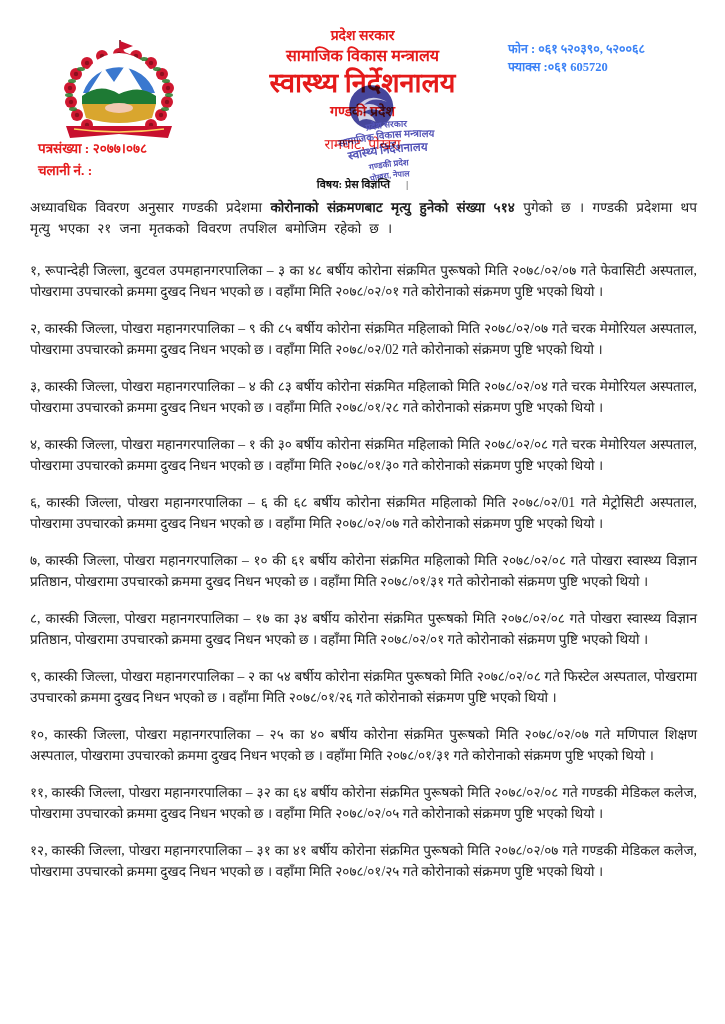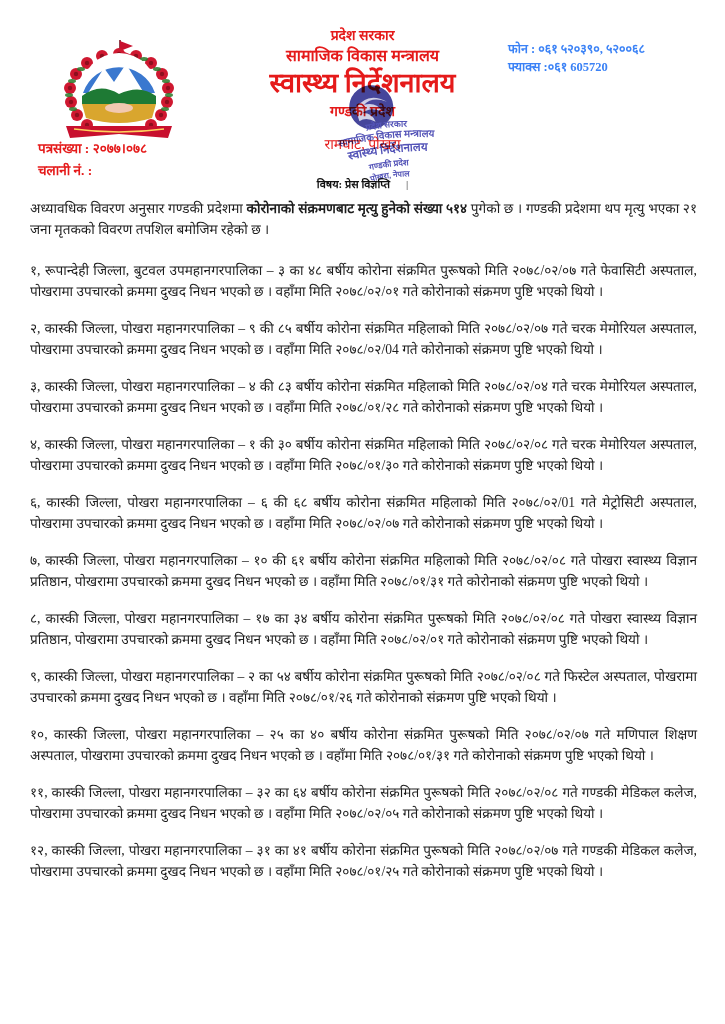--- a/index.html
+++ b/index.html
@@ -15,21 +15,21 @@
   .ch-directorate{font-size:27px;font-weight:bold;margin-top:3px;}
   .ch-province{font-size:14px;font-weight:bold;margin-top:4px;}
   .ch-address{font-size:14px;font-weight:normal;margin-top:17px;}
   .contact{position:absolute;left:508px;top:40px;color:#3b82f6;font-size:12.5px;font-weight:bold;line-height:1.45;white-space:nowrap;}
   .refs{position:absolute;left:38px;top:118px;color:#e51a1a;font-size:13.5px;font-weight:bold;line-height:1.65;white-space:nowrap;margin-top:20px;}
   .stamp{position:absolute;left:286px;top:84px;width:200px;height:108px;mix-blend-mode:multiply;}
   .subject-row{position:absolute;left:0;top:176px;width:100%;text-align:center;font-size:11px;font-weight:bold;color:#111;}
   .subject-bar{font-weight:normal;margin-left:16px;color:#333;}
   .body-text{position:absolute;left:30px;top:198px;width:667px;font-size:13.6px;line-height:21px;text-align:justify;}
   .body-text p{margin:0 0 16px 0;}
-  .body-text p.intro{margin-bottom:20px;}
+  .body-text p.intro{margin-bottom:20px;font-family:Liberation Mono, monospace;}
   .intro b{font-weight:bold;}
   .stamp text{font-family:"Liberation Serif","DejaVu Serif",serif;font-weight:bold;}
 </style>
 </head>
 <body>
 
 <div class="emblem">
   <svg width="142" height="108" viewBox="0 0 142 108" aria-hidden="true">
 
     <line x1="72" y1="2" x2="72" y2="22" stroke="#7a1020" stroke-width="1.6"></line>
@@ -138,21 +138,21 @@
   </svg>
 </div>
 
 <div class="subject-row">
   <span>विषय: प्रेस विज्ञप्ति</span><span class="subject-bar">|</span>
 </div>
 
 <div class="body-text">
   <p class="intro"><span>अध्यावधिक विवरण अनुसार गण्डकी प्रदेशमा </span><b>कोरोनाको संक्रमणबाट मृत्यु हुनेको संख्या ५१४</b><span> पुगेको छ । गण्डकी प्रदेशमा थप मृत्यु भएका २१ जना मृतकको विवरण तपशिल बमोजिम रहेको छ ।</span></p>
   <p>१, रूपान्देही जिल्ला, बुटवल उपमहानगरपालिका – ३ का ४८ बर्षीय कोरोना संक्रमित पुरूषको मिति २०७८/०२/०७ गते फेवासिटी अस्पताल, पोखरामा उपचारको क्रममा दुखद निधन भएको छ । वहाँमा मिति २०७८/०२/०१ गते कोरोनाको संक्रमण पुष्टि भएको थियो ।</p>
-  <p>२, कास्की जिल्ला, पोखरा महानगरपालिका – ९ की ८५ बर्षीय कोरोना संक्रमित महिलाको मिति २०७८/०२/०७ गते चरक मेमोरियल अस्पताल, पोखरामा उपचारको क्रममा दुखद निधन भएको छ । वहाँमा मिति २०७८/०२/04 गते कोरोनाको संक्रमण पुष्टि भएको थियो ।</p>
+  <p>२, कास्की जिल्ला, पोखरा महानगरपालिका – ९ की ८५ बर्षीय कोरोना संक्रमित महिलाको मिति २०७८/०२/०७ गते चरक मेमोरियल अस्पताल, पोखरामा उपचारको क्रममा दुखद निधन भएको छ । वहाँमा मिति २०७८/०२/02 गते कोरोनाको संक्रमण पुष्टि भएको थियो ।</p>
   <p>३, कास्की जिल्ला, पोखरा महानगरपालिका – ४ की ८३ बर्षीय कोरोना संक्रमित महिलाको मिति २०७८/०२/०४ गते चरक मेमोरियल अस्पताल, पोखरामा उपचारको क्रममा दुखद निधन भएको छ । वहाँमा मिति २०७८/०१/२८ गते कोरोनाको संक्रमण पुष्टि भएको थियो ।</p>
   <p>४, कास्की जिल्ला, पोखरा महानगरपालिका – १ की ३० बर्षीय कोरोना संक्रमित महिलाको मिति २०७८/०२/०८ गते चरक मेमोरियल अस्पताल, पोखरामा उपचारको क्रममा दुखद निधन भएको छ । वहाँमा मिति २०७८/०१/३० गते कोरोनाको संक्रमण पुष्टि भएको थियो ।</p>
   <p>६, कास्की जिल्ला, पोखरा महानगरपालिका – ६ की ६८ बर्षीय कोरोना संक्रमित महिलाको मिति २०७८/०२/01 गते मेट्रोसिटी अस्पताल, पोखरामा उपचारको क्रममा दुखद निधन भएको छ । वहाँमा मिति २०७८/०२/०७ गते कोरोनाको संक्रमण पुष्टि भएको थियो ।</p>
   <p>७, कास्की जिल्ला, पोखरा महानगरपालिका – १० की ६१ बर्षीय कोरोना संक्रमित महिलाको मिति २०७८/०२/०८ गते पोखरा स्वास्थ्य विज्ञान प्रतिष्ठान, पोखरामा उपचारको क्रममा दुखद निधन भएको छ । वहाँमा मिति २०७८/०१/३१ गते कोरोनाको संक्रमण पुष्टि भएको थियो ।</p>
   <p>८, कास्की जिल्ला, पोखरा महानगरपालिका – १७ का ३४ बर्षीय कोरोना संक्रमित पुरूषको मिति २०७८/०२/०८ गते पोखरा स्वास्थ्य विज्ञान प्रतिष्ठान, पोखरामा उपचारको क्रममा दुखद निधन भएको छ । वहाँमा मिति २०७८/०२/०१ गते कोरोनाको संक्रमण पुष्टि भएको थियो ।</p>
   <p>९, कास्की जिल्ला, पोखरा महानगरपालिका – २ का ५४ बर्षीय कोरोना संक्रमित पुरूषको मिति २०७८/०२/०८ गते फिस्टेल अस्पताल, पोखरामा उपचारको क्रममा दुखद निधन भएको छ । वहाँमा मिति २०७८/०१/२६ गते कोरोनाको संक्रमण पुष्टि भएको थियो ।</p>
   <p>१०, कास्की जिल्ला, पोखरा महानगरपालिका – २५ का ४० बर्षीय कोरोना संक्रमित पुरूषको मिति २०७८/०२/०७ गते मणिपाल शिक्षण अस्पताल, पोखरामा उपचारको क्रममा दुखद निधन भएको छ । वहाँमा मिति २०७८/०१/३१ गते कोरोनाको संक्रमण पुष्टि भएको थियो ।</p>
   <p>११, कास्की जिल्ला, पोखरा महानगरपालिका – ३२ का ६४ बर्षीय कोरोना संक्रमित पुरूषको मिति २०७८/०२/०८ गते गण्डकी मेडिकल कलेज, पोखरामा उपचारको क्रममा दुखद निधन भएको छ । वहाँमा मिति २०७८/०२/०५ गते कोरोनाको संक्रमण पुष्टि भएको थियो ।</p>
   <p>१२, कास्की जिल्ला, पोखरा महानगरपालिका – ३१ का ४१ बर्षीय कोरोना संक्रमित पुरूषको मिति २०७८/०२/०७ गते गण्डकी मेडिकल कलेज, पोखरामा उपचारको क्रममा दुखद निधन भएको छ । वहाँमा मिति २०७८/०१/२५ गते कोरोनाको संक्रमण पुष्टि भएको थियो ।</p>
 </div>

